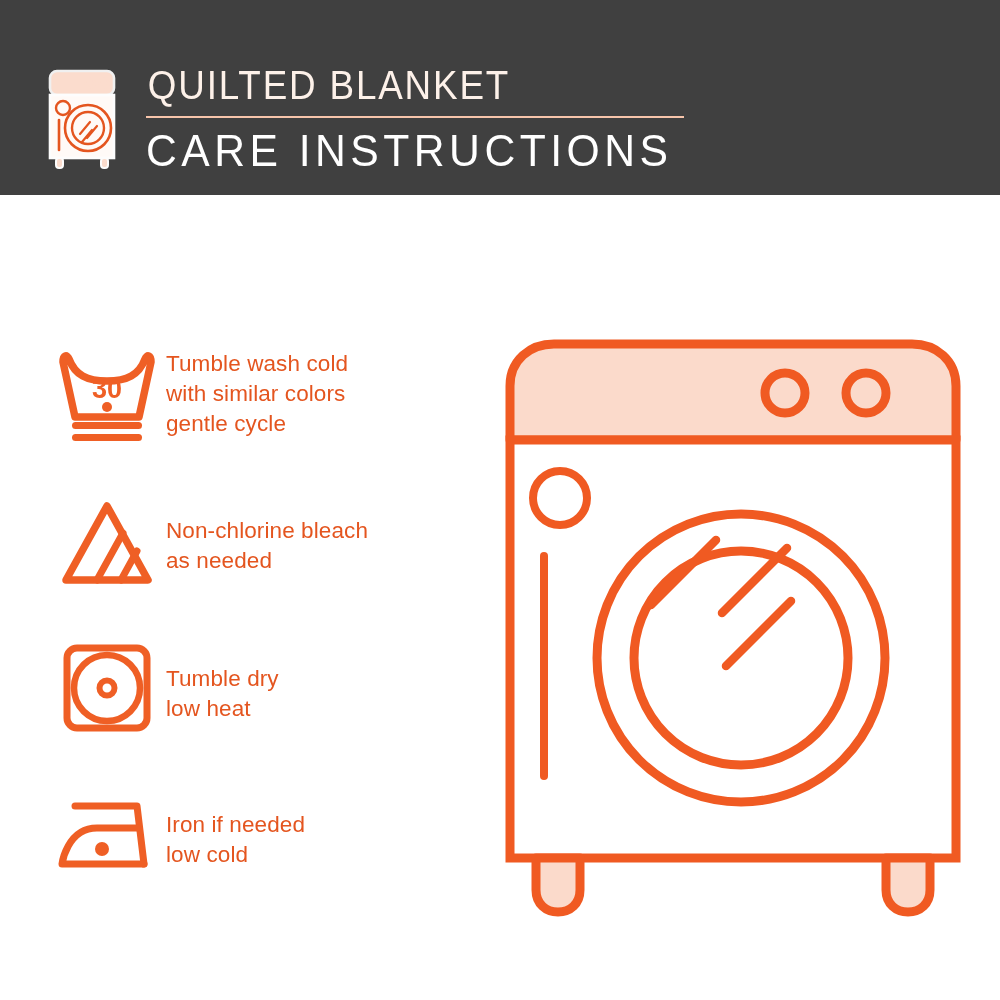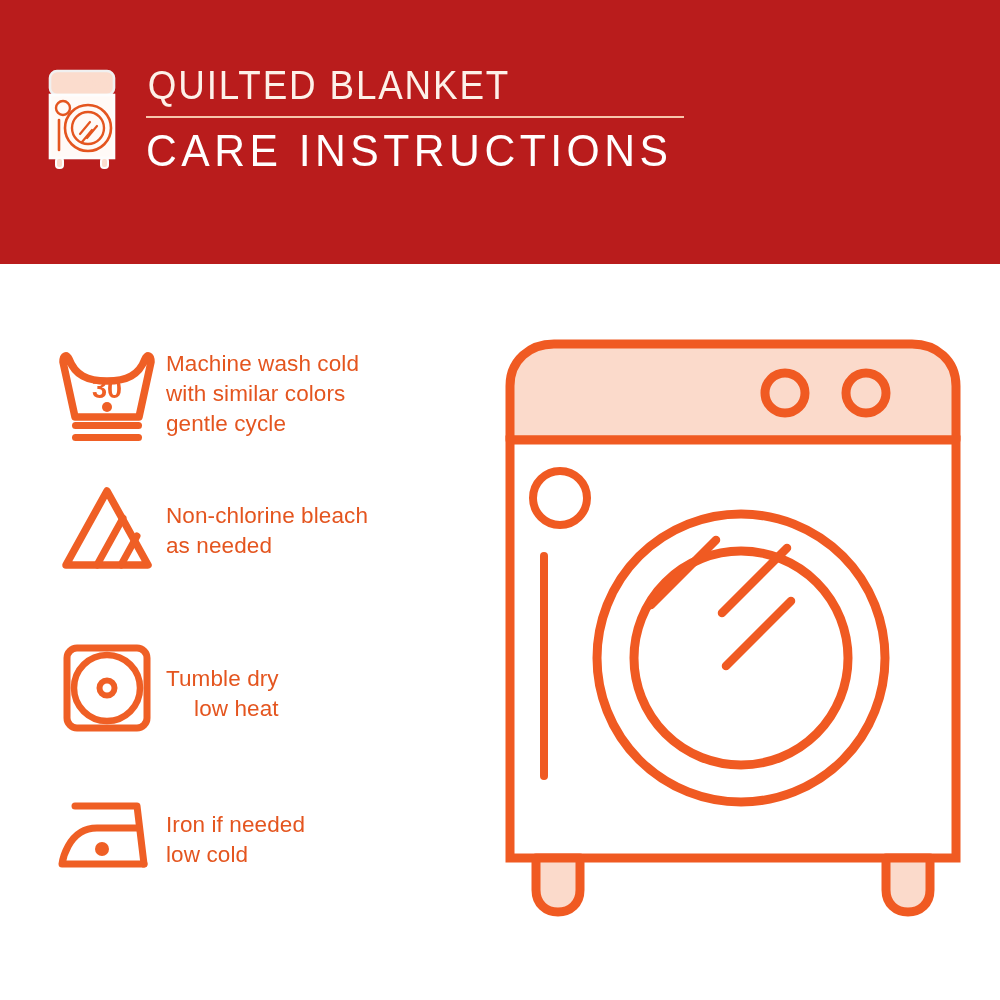--- a/index.html
+++ b/index.html
@@ -14,22 +14,22 @@
     overflow: hidden;
     position: relative;
   }
 
   
   #header-band {
     position: absolute;
     left: 0;
     top: 0;
     width: 1000px;
-    height: 264px;
-    background: #b91c1c;
+    height: 195px;
+    background: #404040;
     box-sizing: border-box;
   }
   #header-inner {
     position: absolute;
     left: 44px;
     top: 62px;
     display: flex;
     align-items: flex-start;
   }
   #header-logo-icon {
@@ -98,24 +98,24 @@
     color: #e4551f;
     font-size: 22.5px;
     line-height: 30px;
     font-weight: 500;
     letter-spacing: 0.1px;
     white-space: pre-line;
     padding-top: 2px;
   }
   #care-row-0 { top: 105px; }
   #care-row-0 .care-text { padding-top: 4px; }
-  #care-row-1 { top: 243px; }
+  #care-row-1 { top: 258px; }
   #care-row-1 .care-text { padding-top: 18px; }
   #care-row-2 { top: 400px; }
-  #care-row-2 .care-text { padding-top: 24px; text-align: right; }
+  #care-row-2 .care-text { padding-top: 24px; }
   #care-row-3 { top: 552px; }
   #care-row-3 .care-text { padding-top: 18px; }
 
   
   #machine-illustration {
     position: absolute;
     left: 488px;
     top: 328px;
     width: 490px;
     height: 610px;
@@ -160,21 +160,21 @@
     <div class="care-icon">
       <svg viewBox="0 0 108 100" width="108" height="100" xmlns="http://www.w3.org/2000/svg">
         <path d="M10 17 C10 10 14 9 16 14 C22 30 34 36 54 36 C74 36 86 30 92 14 C94 9 98 10 98 17
                  L86 72 L22 72 Z" fill="none" stroke="#ef5f25" stroke-width="7.5" stroke-linejoin="round" stroke-linecap="round"></path>
         <text x="54" y="53" font-family="'Liberation Sans', sans-serif" font-size="27" font-weight="700" fill="#ef5f25" text-anchor="middle">30</text>
         <circle cx="54" cy="62" r="5" fill="#ef5f25"></circle>
         <rect x="19" y="77" width="70" height="7" rx="3.5" fill="#ef5f25"></rect>
         <rect x="19" y="89" width="70" height="7" rx="3.5" fill="#ef5f25"></rect>
       </svg>
     </div>
-    <div class="care-text">Machine wash cold
+    <div class="care-text">Tumble wash cold
 with similar colors
 gentle cycle</div>
   </div>
 
   <div class="care-row" id="care-row-1">
     <div class="care-icon">
       <svg viewBox="0 0 108 92" width="108" height="92" xmlns="http://www.w3.org/2000/svg">
         <path d="M54 8 L95 82 L13 82 Z" fill="none" stroke="#ef5f25" stroke-width="7.5" stroke-linejoin="round"></path>
         <line x1="54" y1="17" x2="54" y2="17" stroke="#ef5f25" stroke-width="0"></line>
         <line x1="44" y1="82" x2="70" y2="35" stroke="#ef5f25" stroke-width="7" stroke-linecap="round"></line>

